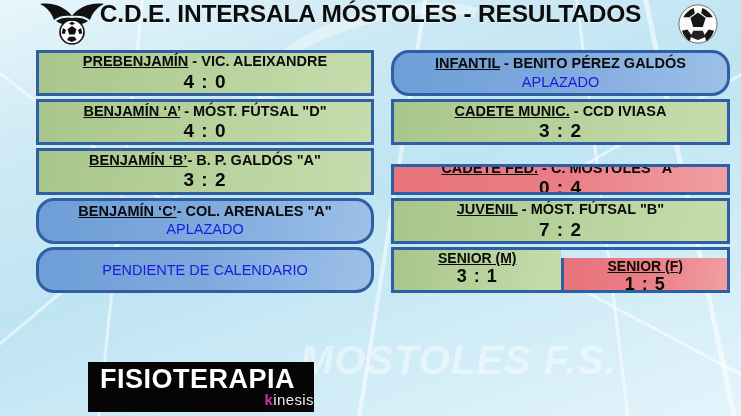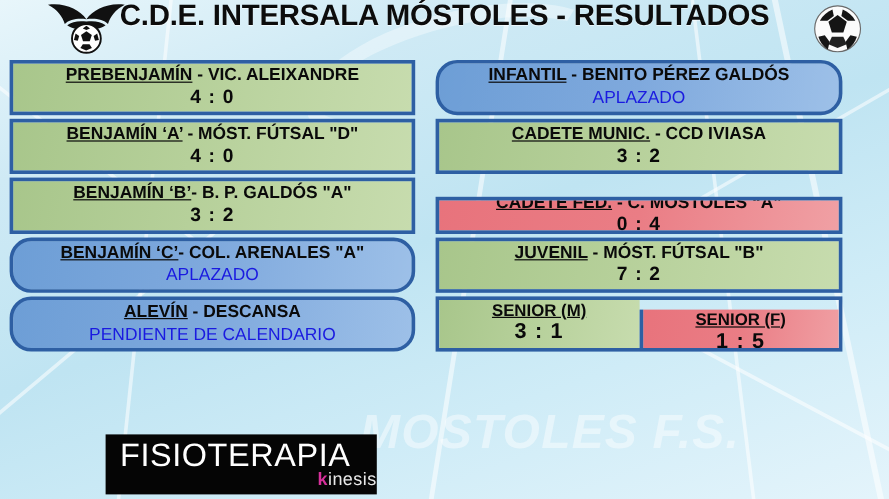--- a/index.html
+++ b/index.html
@@ -85,21 +85,21 @@
   }
   .ball-right {
     position: absolute;
     right: 22px; top: 3px;
     width: 42px; height: 42px;
   }
 
   
   #grid {
     position: absolute;
-    left: 8px;
+    left: 36px;
     top: 50px;
     width: 694px;
     height: 243px;
     display: grid;
     grid-template-columns: 338px 1fr;
     grid-template-rows: repeat(5, 1fr);
     column-gap: 17px;
     row-gap: 3px;
     z-index: 4;
   }
@@ -129,21 +129,21 @@
     color: #0a0a0a;
     line-height: 1.15;
     text-align: center;
     white-space: nowrap;
   }
   .match-title .cat {
     text-decoration: underline;
     text-underline-offset: 1px;
   }
   .score {
-    font-size: 16px;
+    font-size: 19px;
     font-weight: bold;
     color: #0a0a0a;
     line-height: 1.15;
     margin-top: 1px;
     letter-spacing: 1px;
   }
   .status {
     font-size: 14.5px;
     font-weight: normal;
     color: #1a1ae0;
@@ -182,21 +182,21 @@
     background: #050505;
     z-index: 6;
     display: flex;
     flex-direction: column;
     justify-content: center;
     padding-left: 12px;
   }
   #sponsor-main {
     color: #ffffff;
     font-size: 27px;
-    font-weight: normal;
+    font-weight: bold;
     letter-spacing: 0.5px;
     line-height: 0.95;
   }
   #sponsor-sub {
     align-self: flex-end;
     font-size: 15px;
     letter-spacing: 0.4px;
     line-height: 1;
     color: #e9e9e9;
   }
@@ -302,23 +302,20 @@
     </div>
 
     <div class="cell green">
       <div class="match-title">
         <span class="cat">JUVENIL</span><span> - </span><span>MÓST. FÚTSAL "B"</span>
       </div>
       <div class="score">7 : 2</div>
     </div>
 
     <div class="cell blue">
-      <div class="match-title">
-        <span class="cat">ALEVÍN</span><span> - </span><span>DESCANSA</span>
-      </div>
       <div class="status">PENDIENTE DE CALENDARIO</div>
     </div>
 
     <div class="cell split">
       <div class="half green">
         <div class="match-title">
           <span class="cat">SENIOR (M)</span>
         </div>
         <div class="score">3 : 1</div>
         <div class="team">EL SOTO</div>

